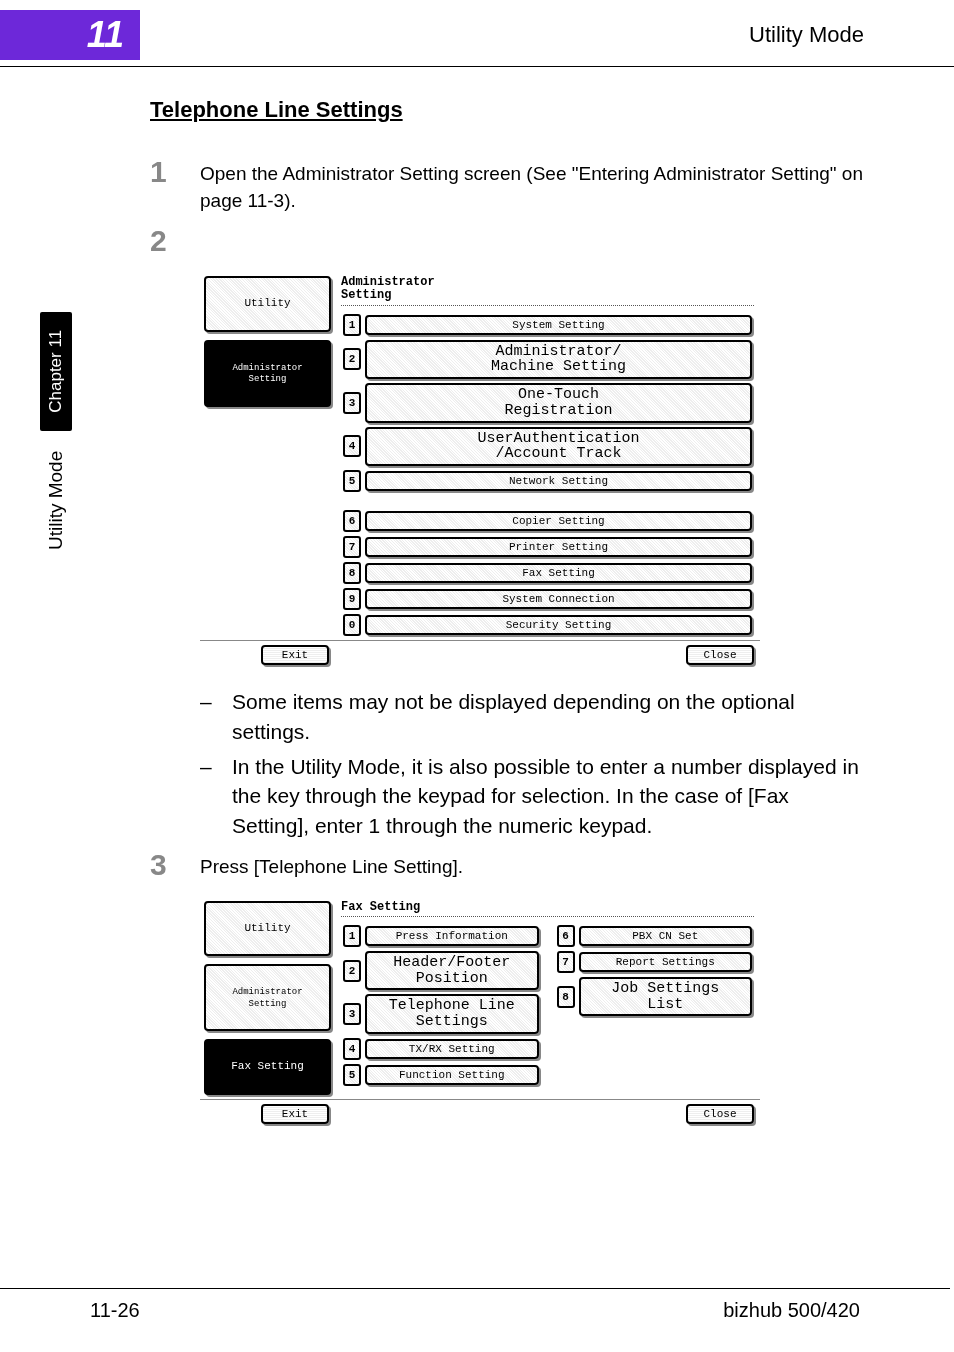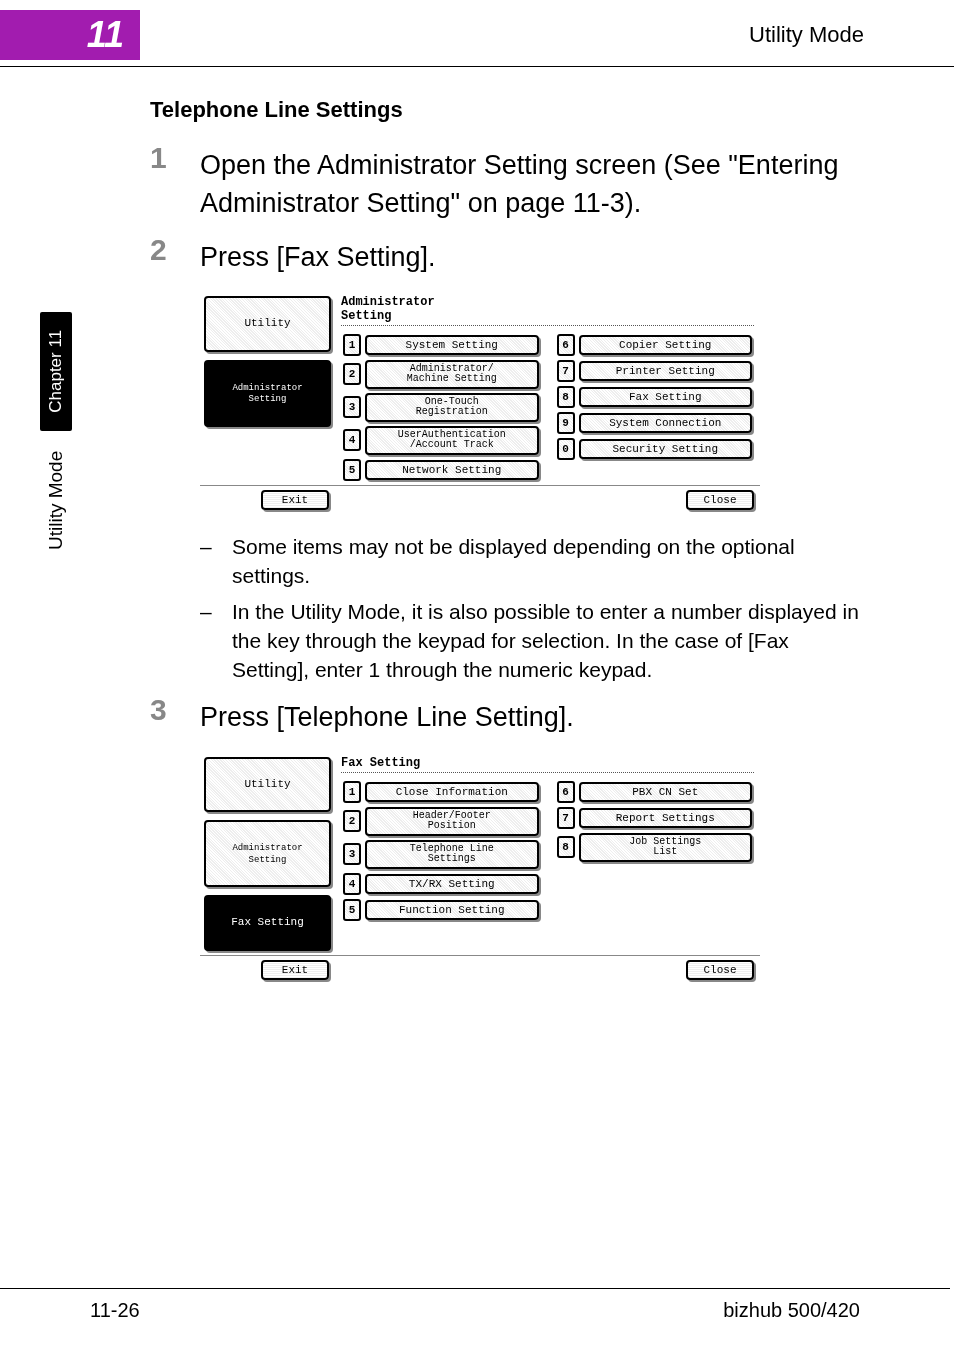--- a/index.html
+++ b/index.html
@@ -13,57 +13,58 @@
     }
     .page-header {
       display: flex;
       align-items: center;
       justify-content: space-between;
       padding: 10px 90px 6px 50px;
       border-bottom: 1px solid #000;
       margin-bottom: 30px;
     }
     .chapter-num-box {
-      background: #a21caf;
+      background: #6d28d9;
       color: #fff;
       font-size: 36px;
       font-weight: bold;
       font-style: italic;
       padding: 4px 16px 4px 40px;
       position: relative;
       left: -50px;
       width: 140px;
       text-align: right;
     }
     .header-right {
       font-size: 22px;
     }
     .content {
       padding: 0 90px 0 150px;
     }
     .section-title {
       font-size: 22px;
       font-weight: bold;
-      margin-bottom: 24px;
+      margin-bottom: 38px;
+      text-decoration: underline;
     }
     .step {
       display: flex;
       margin-bottom: 16px;
     }
     .step-num {
       font-size: 30px;
       font-weight: bold;
       color: #888;
       width: 50px;
       flex-shrink: 0;
       line-height: 1;
       margin-top: -4px;
     }
     .step-text {
-      font-size: 27px;
+      font-size: 19px;
       line-height: 1.4;
     }
     .bullet-list {
       margin: 14px 0 14px 50px;
     }
     .bullet-item {
       display: flex;
       font-size: 21px;
       line-height: 1.4;
       margin-bottom: 6px;
@@ -121,21 +122,21 @@
       font-size: 11px;
       line-height: 1.1;
       box-shadow: 2px 2px 0 #888;
       white-space: nowrap;
       min-height: 20px;
       display: flex;
       align-items: center;
       justify-content: center;
       flex-direction: column;
     }
-    .lcd-btn .twoLine { font-size:10px; line-height:1.05;}
+    .lcd-btn .twoLine { font-size:15px; line-height:1.05;}
     .lcd-numcell {
       display: flex;
       align-items: center;
       gap: 4px;
     }
     .lcd-numcell .num {
       border: 2px solid #000;
       width: 18px;
       height: 22px;
       display:flex;align-items:center;justify-content:center;
@@ -217,21 +218,20 @@
 <div class="content">
   <div class="section-title">Telephone Line Settings</div>
 
   <div class="step">
     <div class="step-num">1</div>
     <div class="step-text">Open the Administrator Setting screen (See "Entering Administrator Setting" on page 11-3).</div>
   </div>
 
   <div class="step">
     <div class="step-num">2</div>
-    <div class="step-text">Press [Fax Setting].</div>
   </div>
 
   <div class="lcd">
     <div class="lcd-row">
       <div class="lcd-left">
         <div class="lcd-sidebar-btn">Utility</div>
         <div class="lcd-sidebar-btn selected"><span class="twoLine">Administrator<br>Setting</span></div>
       </div>
       <div class="lcd-right">
         <div class="lcd-title"><span>Administrator<br>Setting</span></div>
@@ -323,21 +323,21 @@
         <div class="lcd-sidebar-btn"><span class="twoLine">Administrator<br>Setting</span></div>
         <div class="lcd-sidebar-btn selected">Fax Setting</div>
       </div>
       <div class="lcd-right">
         <div class="lcd-title">Fax Setting</div>
         <div class="lcd-title-underline"></div>
         <div class="lcd-grid">
           <div class="lcd-col">
             <div class="lcd-numcell">
                 <div class="num">1</div>
-                <div class="lcd-btn">Close Information</div>
+                <div class="lcd-btn">Press Information</div>
               </div>
             <div class="lcd-numcell">
                 <div class="num">2</div>
                 <div class="lcd-btn">
                   <span class="twoLine">Header/Footer<br>Position</span>
                 </div>
               </div>
             <div class="lcd-numcell">
                 <div class="num">3</div>
                 <div class="lcd-btn">

